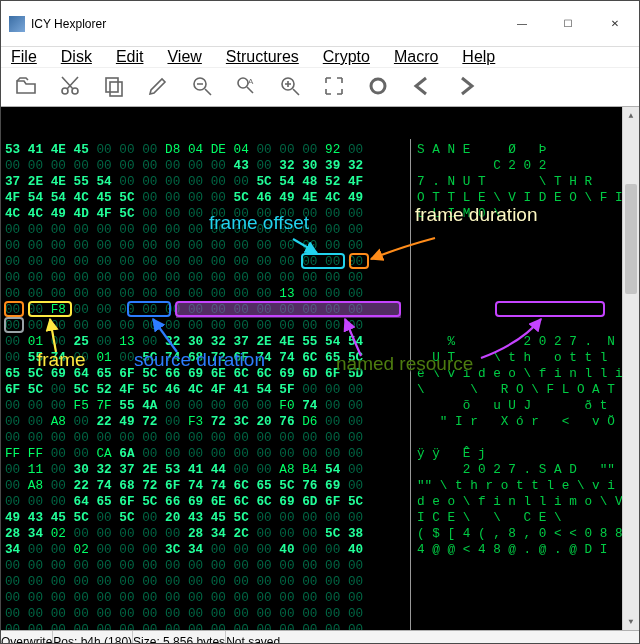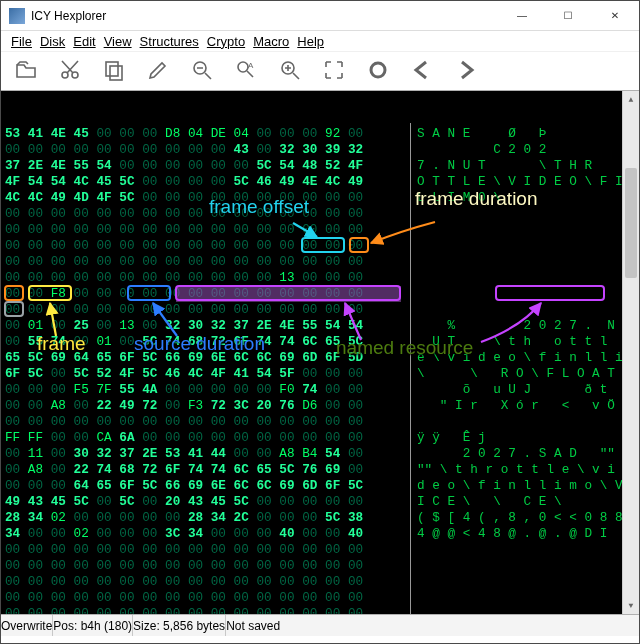--- a/index.html
+++ b/index.html
@@ -10,21 +10,21 @@
     background: #fff;
     font-family: "Segoe UI", Tahoma, sans-serif;
     font-size: 12px;
     color: #000;
     overflow: hidden;
     border: 1px solid #4a4a4a;
   }
 
   
   .titlebar {
-    height: 30px;
+    height: 46px;
     background: #fff;
     display: flex;
     align-items: center;
     padding-left: 8px;
     border-bottom: 1px solid #ddd;
   }
   .titlebar .app-icon {
     width: 16px; height: 16px;
     margin-right: 6px;
     background: linear-gradient(135deg, #3b6ea5, #7aa7d9);
@@ -32,23 +32,23 @@
   .titlebar .title { flex: 1; font-size: 12px; }
   .win-btn {
     width: 46px; height: 30px; display: flex; align-items: center; justify-content: center;
     font-family: "Segoe UI Symbol", sans-serif; font-size: 10px; color: #333;
   }
   .win-btn.close { width: 48px; }
 
   
   .menubar {
     display: flex;
-    gap: 0;
+    gap: 16px;
     padding: 2px 6px;
-    font-size: 13px;
+    font-size: 16px;
     align-items: center;
     height: 20px;
   }
   .mitem { padding: 1px 4px; }
   .mitem u { text-decoration: underline; }
 
   
   .toolbar {
     display: flex;
     gap: 10px;

